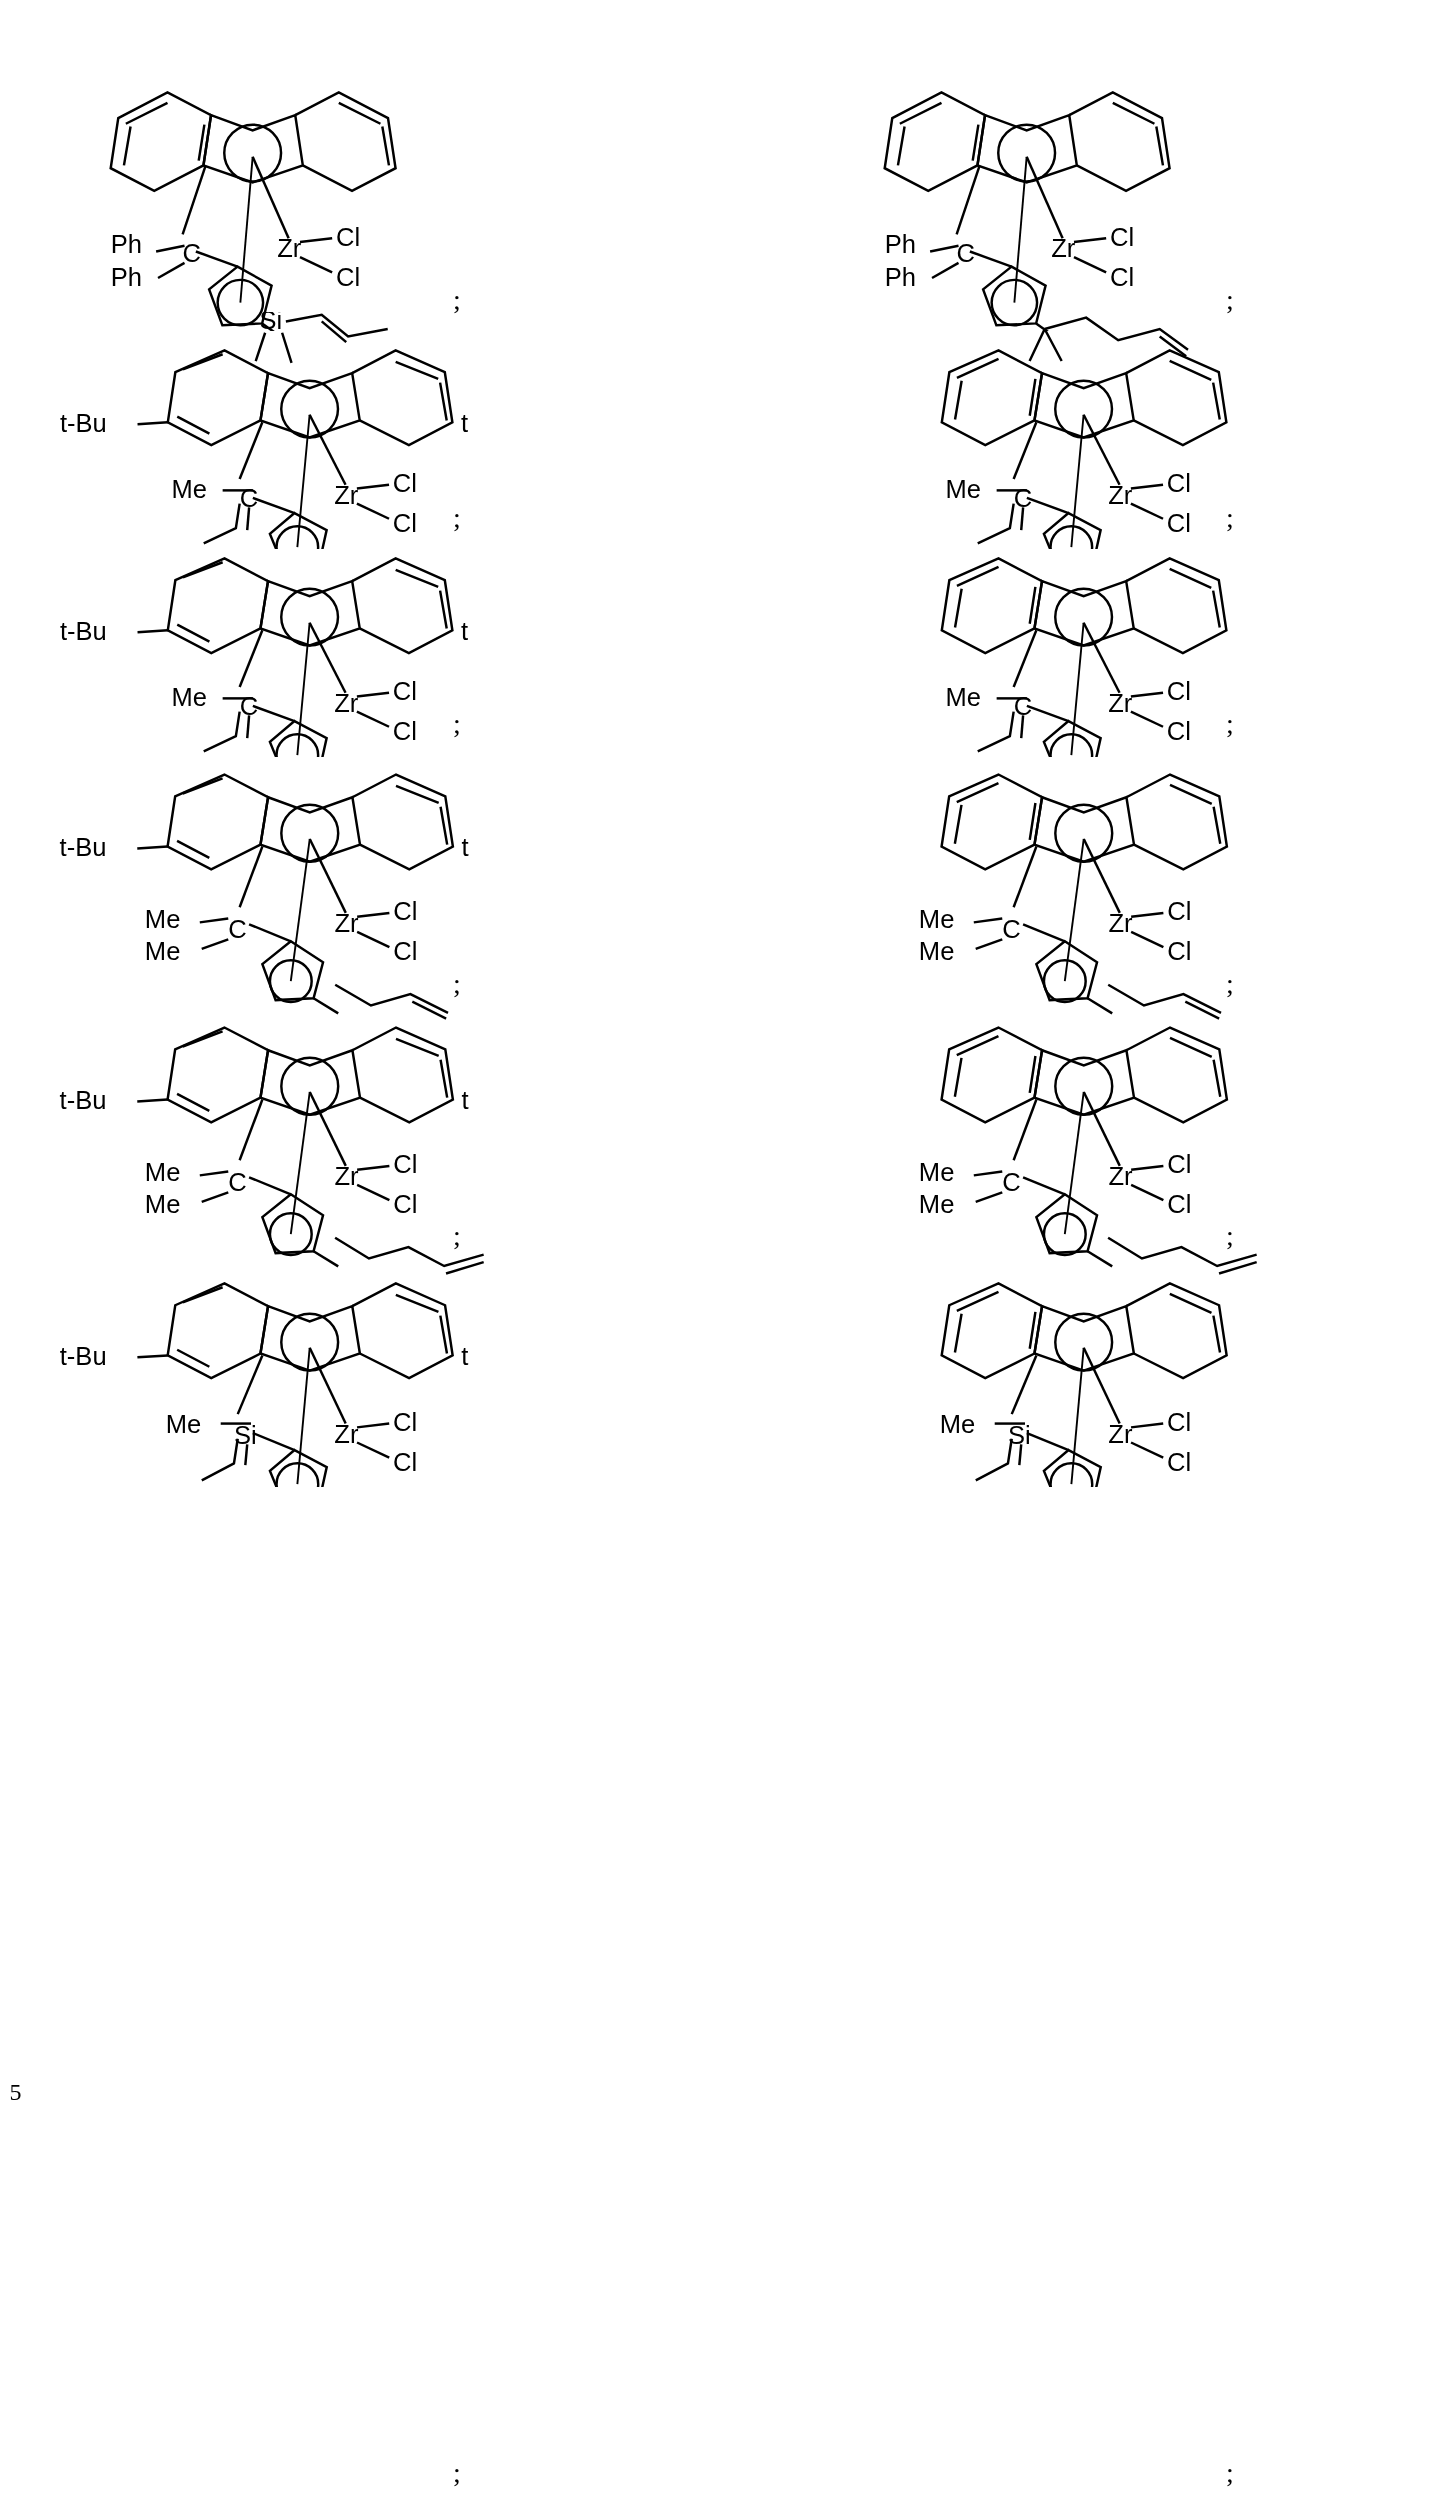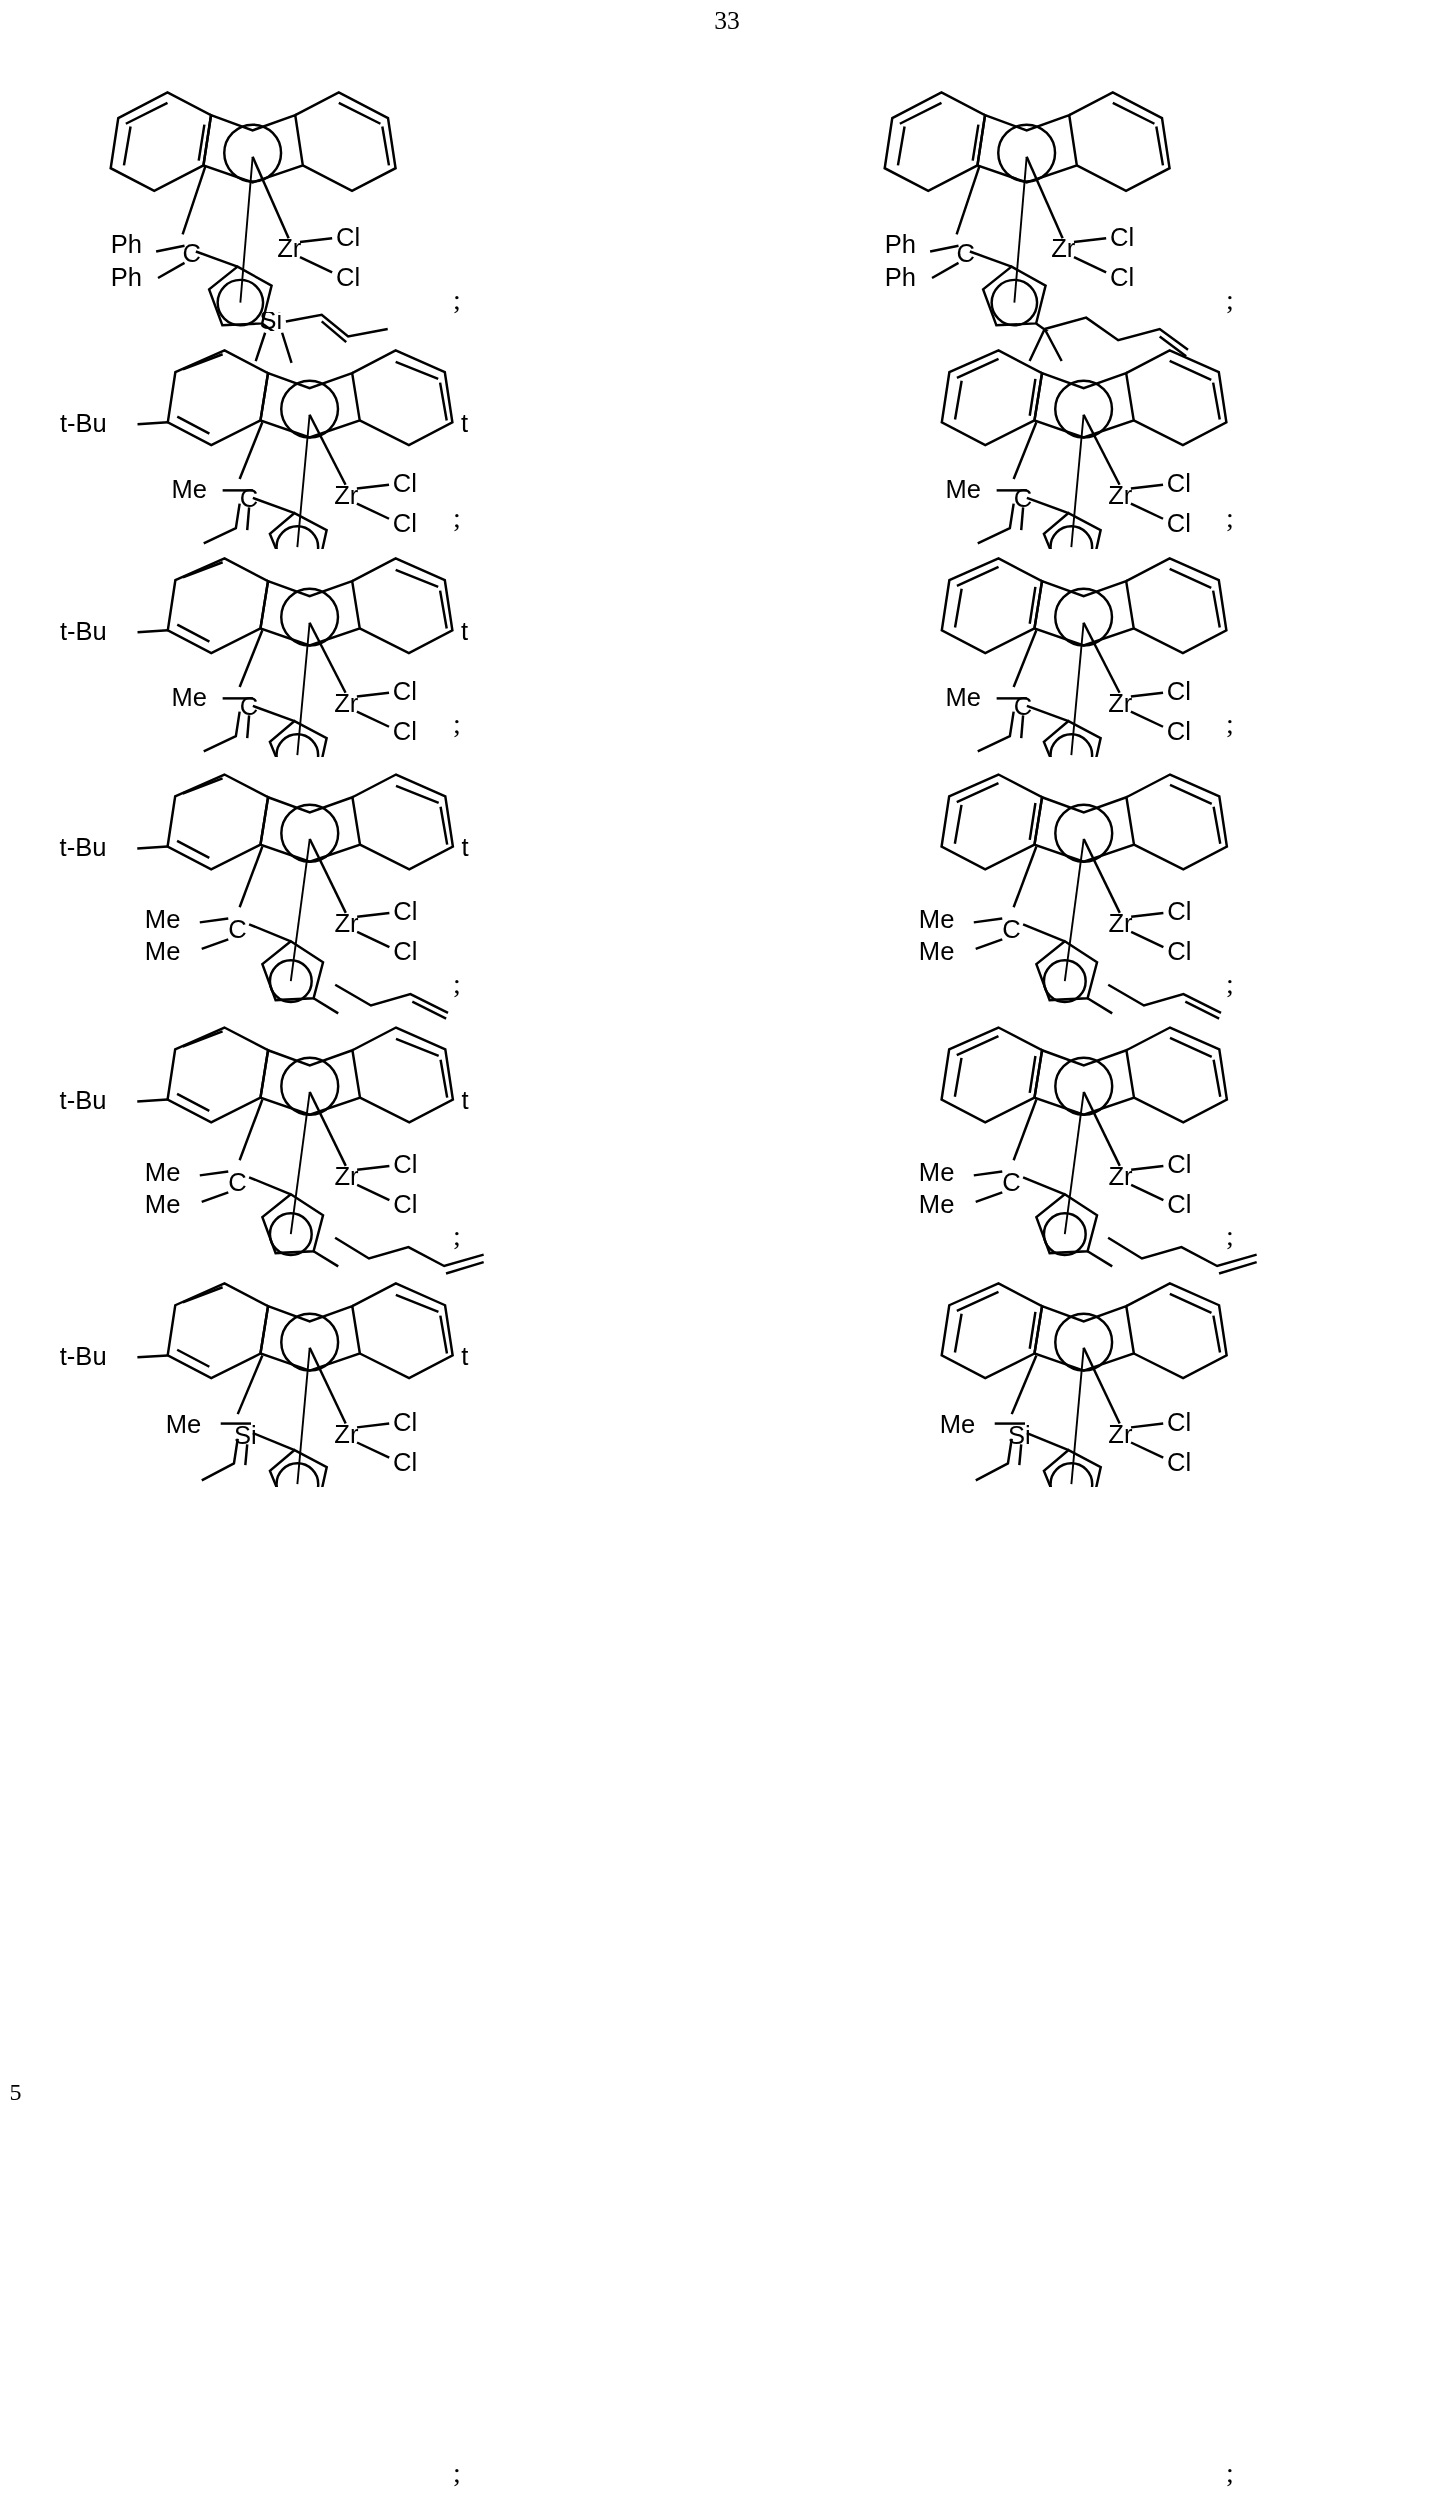--- a/index.html
+++ b/index.html
@@ -10,21 +10,20 @@
   .semi{position:absolute;font-size:28px;font-family:"Liberation Serif",serif;}
   .struct{position:absolute;}
   .struct svg{display:block;}
   text{font-family:"Liberation Sans",sans-serif;fill:#000;}
 </style>
 </head>
 <body>
 
 <div id="page">
 
-  <div class="pageno">33</div>
   <div class="linenum" style="top:2079px;">5</div>
 
   <div class="struct" style="left:52px;top:66px;">
   <svg width="407" height="265" viewBox="0 0 430 280">
     <g fill="none" stroke="#000" stroke-width="2.6">
 
       <path d="M62 108 L70 55 L122 28 L168 52 L160 105 L108 132 Z"></path>
       <path d="M76 105 L83 64 M78 61 L122 39 M161 62 L155 100"></path>
 
       <path d="M257 52 L303 28 L355 55 L363 108 L317 132 L265 105"></path>

